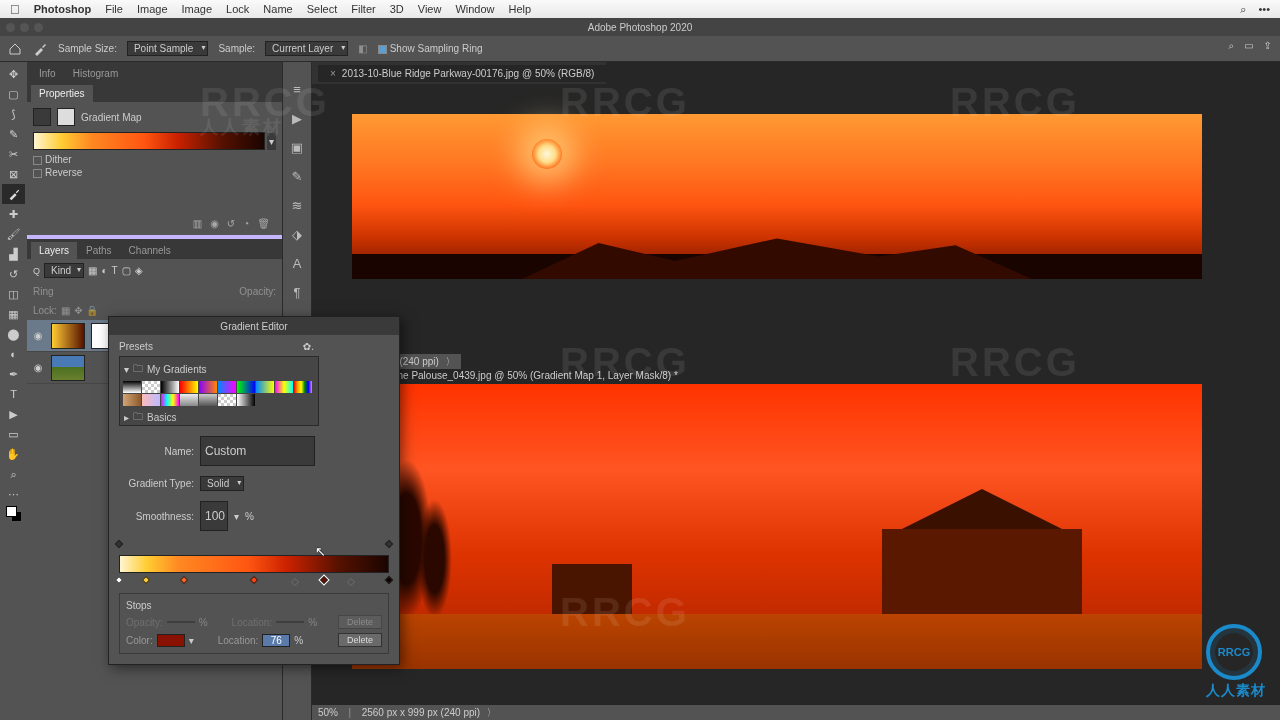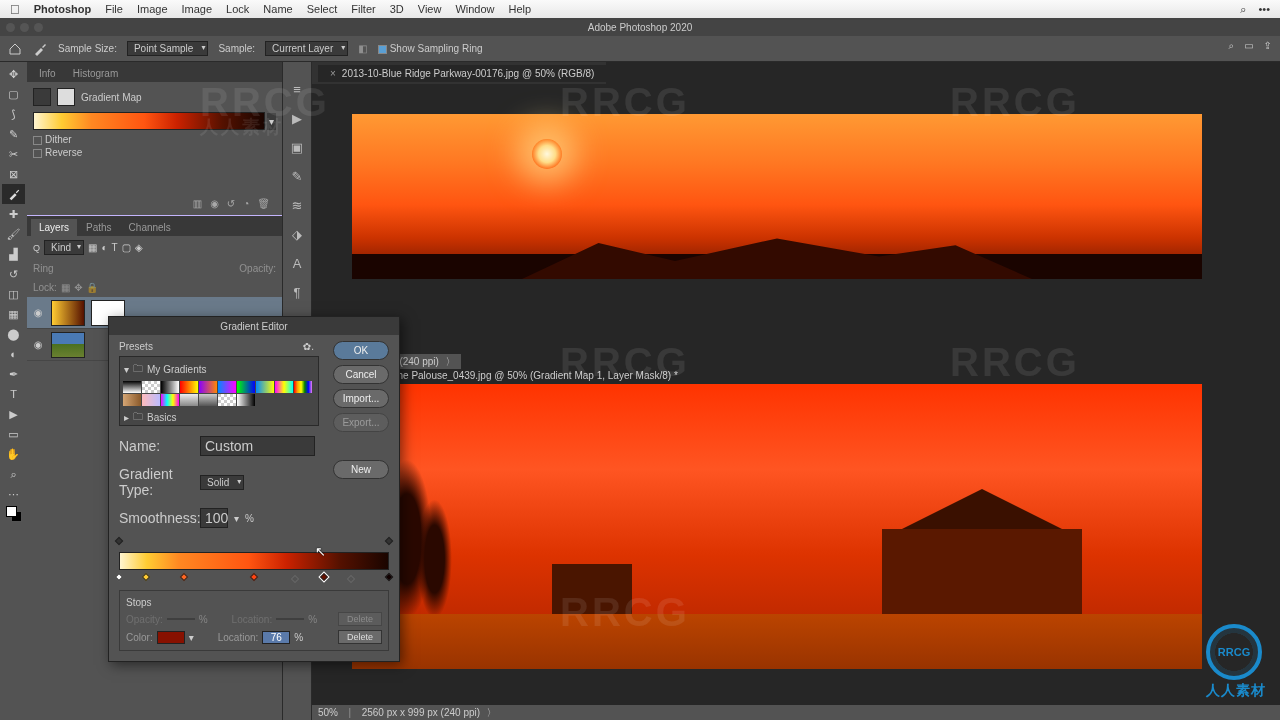--- a/index.html
+++ b/index.html
@@ -20,21 +20,21 @@
 .toolbar{width:27px;background:#535353;display:flex;flex-direction:column;align-items:center;padding-top:2px;gap:0}
 .tool{width:23px;height:20px;display:flex;align-items:center;justify-content:center;font-size:11px;color:#ccc}
 .tool.sel{background:#2a2a2a}
 .tool .sw{width:16px;height:16px;position:relative}
 .tool .sw .fg{width:11px;height:11px;background:#fff;border:1px solid #000;position:absolute;top:0;left:0}
 .tool .sw .bg{width:11px;height:11px;background:#000;border:1px solid #555;position:absolute;bottom:0;right:0}
 .left-panels{width:255px;background:#535353;display:flex;flex-direction:column}
 .panel-tabs{height:20px;background:#383838;display:flex;align-items:flex-end;padding-left:4px;gap:1px}
 .ptab{padding:3px 8px;background:#383838;color:#999;font-size:10px}
 .ptab.active{background:#535353;color:#eee}
-.panel-body{background:#535353;padding:6px;border-bottom:1px solid #c4b5fd}
+.panel-body{background:#535353;padding:6px;border-bottom:4px solid #c4b5fd}
 .prop-head{display:flex;align-items:center;gap:6px;margin-bottom:6px}
 .icon-sq{width:18px;height:18px;background:#3a3a3a;border:1px solid #222;display:inline-block}
 .grad-bar{height:18px;background:linear-gradient(90deg,#fff5d0 0%,#ffcc33 12%,#ff8822 25%,#ff5511 48%,#cc2200 62%,#551100 82%,#1a0500 100%);border:1px solid #222;flex:1}
 .grad-wrap{display:flex;align-items:center;gap:2px;margin-bottom:4px}
 .prop-icons{display:flex;gap:8px;justify-content:flex-end;margin-top:40px;padding-right:6px;opacity:0.7}
 .layers-body{flex:1;background:#535353;padding:0;display:flex;flex-direction:column}
 .layer-filter{display:flex;align-items:center;gap:4px;padding:4px 6px}
 .layer-row{display:flex;align-items:center;height:32px;padding:0 4px;gap:6px;border-bottom:1px solid #464646}
 .layer-row.sel{background:#6a7a8a}
 .eye{width:14px;text-align:center}
@@ -69,22 +69,22 @@
 .dlg-btns{position:absolute;right:10px;top:6px;display:flex;flex-direction:column;gap:5px;width:56px}
 .dlg-btn{background:#6a6a6a;border:1px solid #333;border-radius:10px;padding:3px 0;text-align:center;font-size:10px;color:#eee}
 .dlg-btn.primary{background:#5a7a9a}
 .dlg-btn.dis{opacity:0.45}
 .presets-label{display:flex;justify-content:space-between;width:195px;margin-bottom:4px}
 .presets-box{width:200px;height:70px;background:#464646;border:1px solid #2a2a2a;padding:2px;overflow:hidden}
 .folder-row{display:flex;align-items:center;gap:4px;padding:2px;font-size:9px;color:#ccc}
 .swatch-grid{display:flex;flex-wrap:wrap;gap:1px;padding:1px}
 .swatch{width:18px;height:12px}
 .field-row{display:flex;align-items:center;gap:6px;margin-top:10px}
-.field-row label{width:75px;text-align:left;font-size:14px;color:#ccc}
-.text-input{background:#3a3a3a;border:1px solid #222;padding:1px 4px;font-size:14px;color:#ccc}
+.field-row label{width:75px;text-align:right;font-size:10px;color:#ccc}
+.text-input{background:#3a3a3a;border:1px solid #222;padding:7px 4px;font-size:12px;color:#ccc}
 .grad-editor{margin-top:10px}
 .grad-strip{height:18px;background:linear-gradient(90deg,#fff5d0 0%,#ffcc33 10%,#ff8822 22%,#ff5511 48%,#cc2200 62%,#551100 82%,#1a0500 100%);border:1px solid #222;position:relative;margin:4px 0}
 .opacity-stops,.color-stops{position:relative;height:10px}
 .stop{position:absolute;width:8px;height:10px;transform:translateX(-50%)}
 .stop .diamond{width:6px;height:6px;transform:rotate(45deg);background:#888;border:1px solid #222;margin:0 auto}
 .stop.color .diamond{background:var(--c)}
 .midpoint{position:absolute;width:6px;height:6px;transform:translateX(-50%) rotate(45deg);border:1px solid #666;top:2px}
 .stops-section{border:1px solid #3a3a3a;padding:6px;margin-top:6px}
 .stops-row{display:flex;align-items:center;gap:4px;margin-top:4px}
 .stops-row label{font-size:10px;color:#999}
@@ -198,20 +198,23 @@
           <div class="fg"></div>
         </div>
       </div>
   </div>
 
   <div class="left-panels">
     <div class="panel-tabs">
       <div class="ptab">Info</div>
       <div class="ptab">Histogram</div>
     </div>
+    <div class="panel-tabs">
+      <div class="ptab active">Properties</div>
+    </div>
     <div class="panel-body">
       <div class="prop-head">
         <span class="icon-sq"></span>
         <span class="icon-sq" style="background:#ddd"></span>
         <span>Gradient Map</span>
       </div>
       <div class="grad-wrap">
         <div class="grad-bar"></div>
         <span style="background:#3a3a3a;padding:3px 2px">▾</span>
       </div>
@@ -311,28 +314,20 @@
 
 <div class="dialog">
   <div class="dlg-title">
     <div class="dots">
         <div class="dot" style="background:#888"></div>
         <div class="dot"></div>
       </div>
     <span>Gradient Editor</span>
   </div>
   <div class="dlg-body">
-    <div class="dlg-btns">
-      <div class="dlg-btn primary">OK</div>
-      <div class="dlg-btn">Cancel</div>
-      <div class="dlg-btn">Import...</div>
-      <div class="dlg-btn dis">Export...</div>
-      <div style="height:18px"></div>
-      <div class="dlg-btn">New</div>
-    </div>
     <div class="presets-label">
       <span>Presets</span>
       <span>✿.</span>
     </div>
     <div class="presets-box">
       <div class="folder-row">
           <span>▾</span>
           <span>🗀</span>
           <span>My Gradients</span>
         </div>

